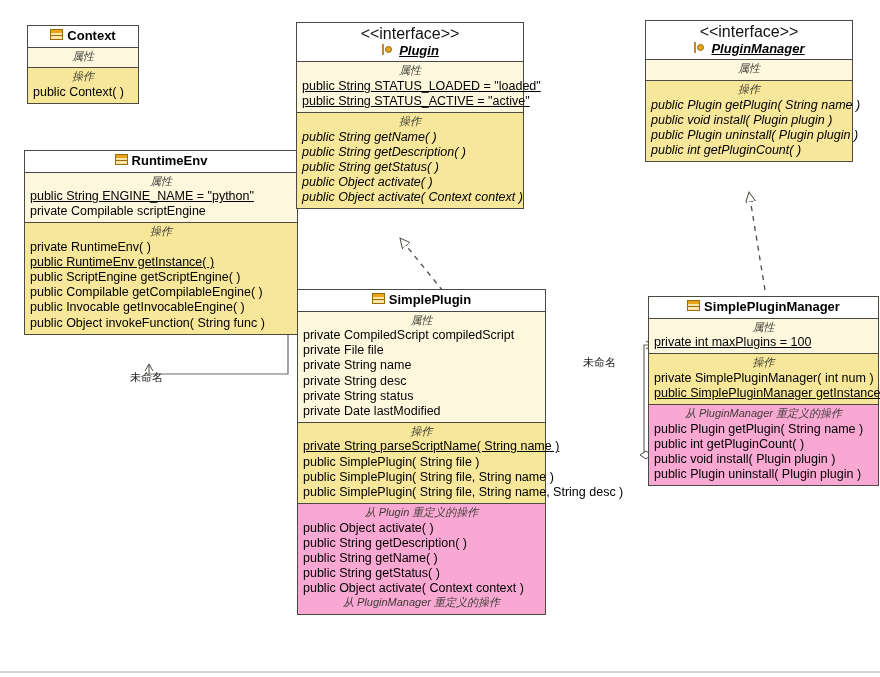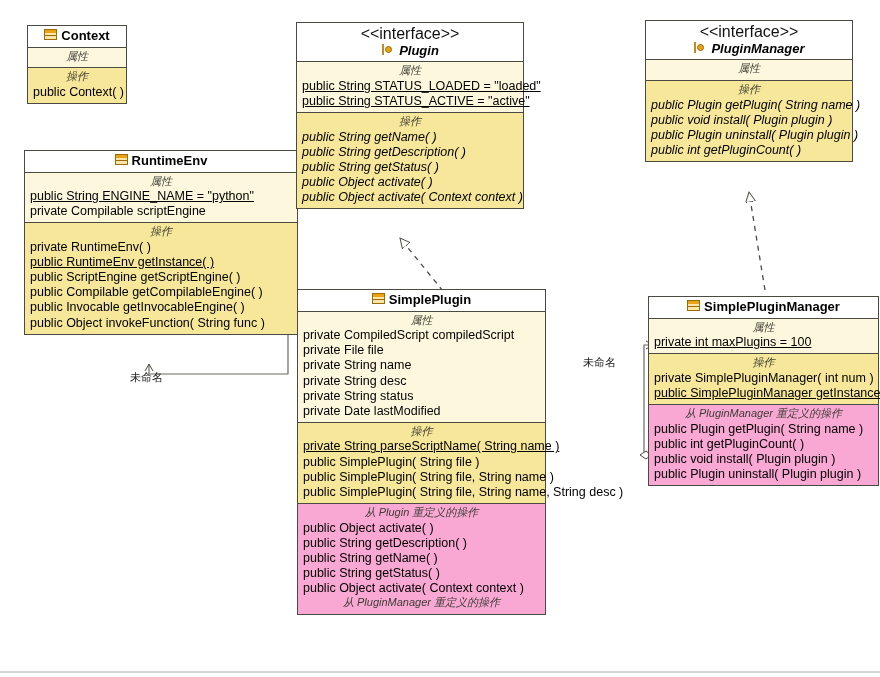--- a/index.html
+++ b/index.html
@@ -34,21 +34,21 @@
     color:#111;
     letter-spacing:0px;
     padding-bottom:1px;
   }
   .hdr .nm{
     display:inline-block;
     font-weight:bold;
     font-size:13px;
     vertical-align:middle;
   }
-  .hdr.iface .nm{font-style:italic;}
+  .hdr.iface .nm{font-style:italic;text-decoration:underline;}
   .compart{
     border-bottom:1px solid #4a4a42;
     padding:2px 0 3px 0;
   }
   .compart:last-child{border-bottom:none;}
   .attrs{background:#fdf8dd;}
   .ops{background:#f7e79a;}
   .ops2{background:#f9a8d4;}
   .sechdr{
     display:block;
@@ -135,21 +135,21 @@
       <path d="M259,258 L288,258 L288,374 L149,374 L149,364" fill="none" stroke="#6b6b63" stroke-width="1.2" marker-start="url(#diamond)" marker-end="url(#openarrow)"></path>
     </g>
 
     <g>
       <path d="M651,455 L644,455 L644,345 L653,345" fill="none" stroke="#6b6b63" stroke-width="1.2" marker-start="url(#diamond)" marker-end="url(#openarrow)"></path>
     </g>
 
     <line x1="0" y1="672" x2="880" y2="672" stroke="#aaaaa4" stroke-width="1"></line>
   </svg>
 
-  <div class="uml" id="box-context" style="left:27px;top:25px;width:100px;">
+  <div class="uml" id="box-context" style="left:27px;top:25px;width:112px;">
     <div class="hdr">
       <span class="icon-class"></span><span class="nm">Context</span>
     </div>
     <div class="compart attrs">
       <span class="sechdr">属性</span>
     </div>
     <div class="compart ops">
       <span class="sechdr">操作</span>
       <span class="mem">public Context( )</span>
     </div>

